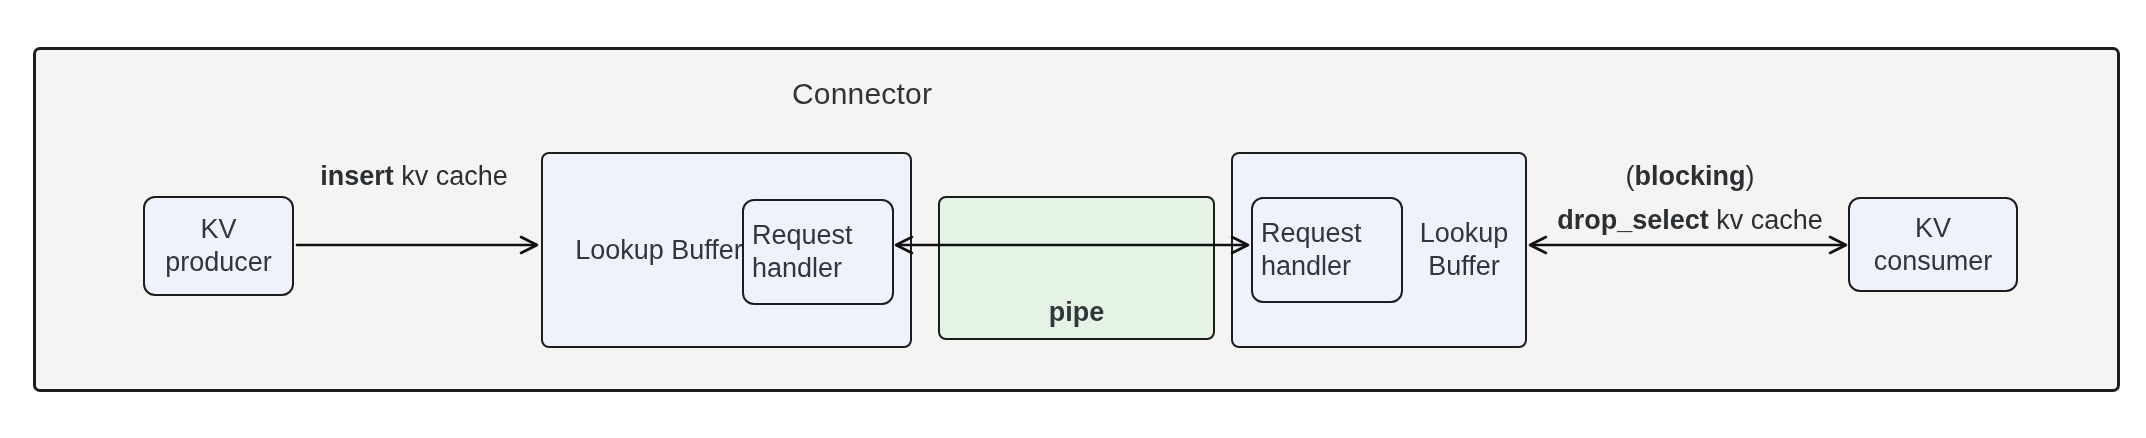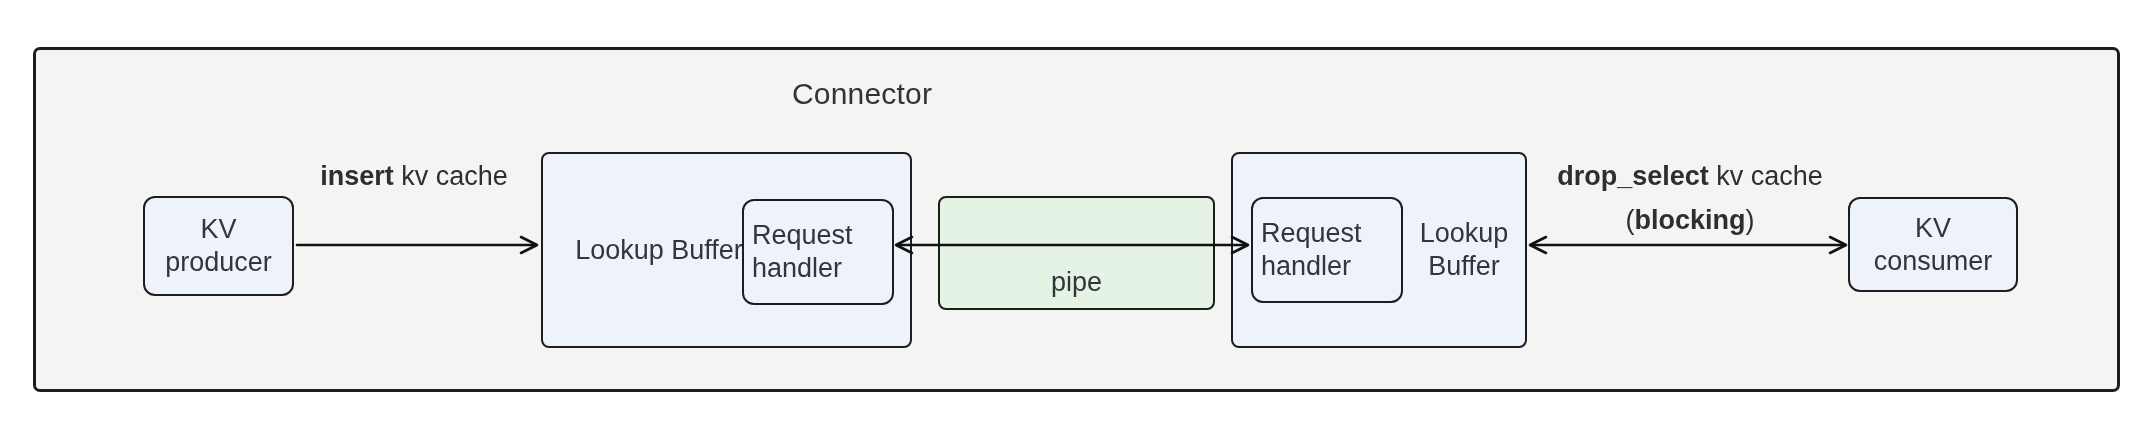--- a/index.html
+++ b/index.html
@@ -66,25 +66,26 @@
     border: 2.5px solid var(--border);
     border-radius: 12px;
     display: flex; align-items: center; justify-content: center;
     text-align: left;
     padding: 0 8px;
   }
   .node-lookup-left  .subnode { left: 199px; top: 45px; width: 152px; height: 106px; }
   .node-lookup-right .subnode { left: 18px;  top: 43px; width: 152px; height: 106px; }
 
   .node-pipe {
-    left: 938px; top: 196px; width: 277px; height: 114px;
+    left: 938px; top: 196px; width: 277px; height: 144px;
     background: var(--pipe-fill);
     border: 2.5px solid var(--border);
     border-radius: 8px;
     position: absolute;
+    font-weight: bold;
   }
   .pipe-label {
     position: absolute; left: 0; right: 0; bottom: 10px;
     text-align: center; font-size: 27px; color: var(--text);
   }
 
   .edge-label {
     position: absolute;
     text-align: center;
     font-size: 27px;
@@ -138,22 +139,22 @@
   </div>
 
   <div class="node node-lookup-right">
     <div class="subnode">
       <span>Request handler</span>
     </div>
     <div class="lookup-label">Lookup Buffer</div>
   </div>
 
   <div class="edge-label edge-label-drop">
+    <div><span>(</span><b>blocking</b><span>)</span></div>
     <div><b>drop_select</b> <span>kv cache</span></div>
-    <div><span>(</span><b>blocking</b><span>)</span></div>
   </div>
 
   <div class="node node-kv-consumer">
     <span>KV consumer</span>
   </div>
 
   <svg class="arrows" viewBox="0 0 2146 438" xmlns="http://www.w3.org/2000/svg">
 
     <g>
       <line class="arrow" x1="297" y1="245" x2="536" y2="245"></line>

